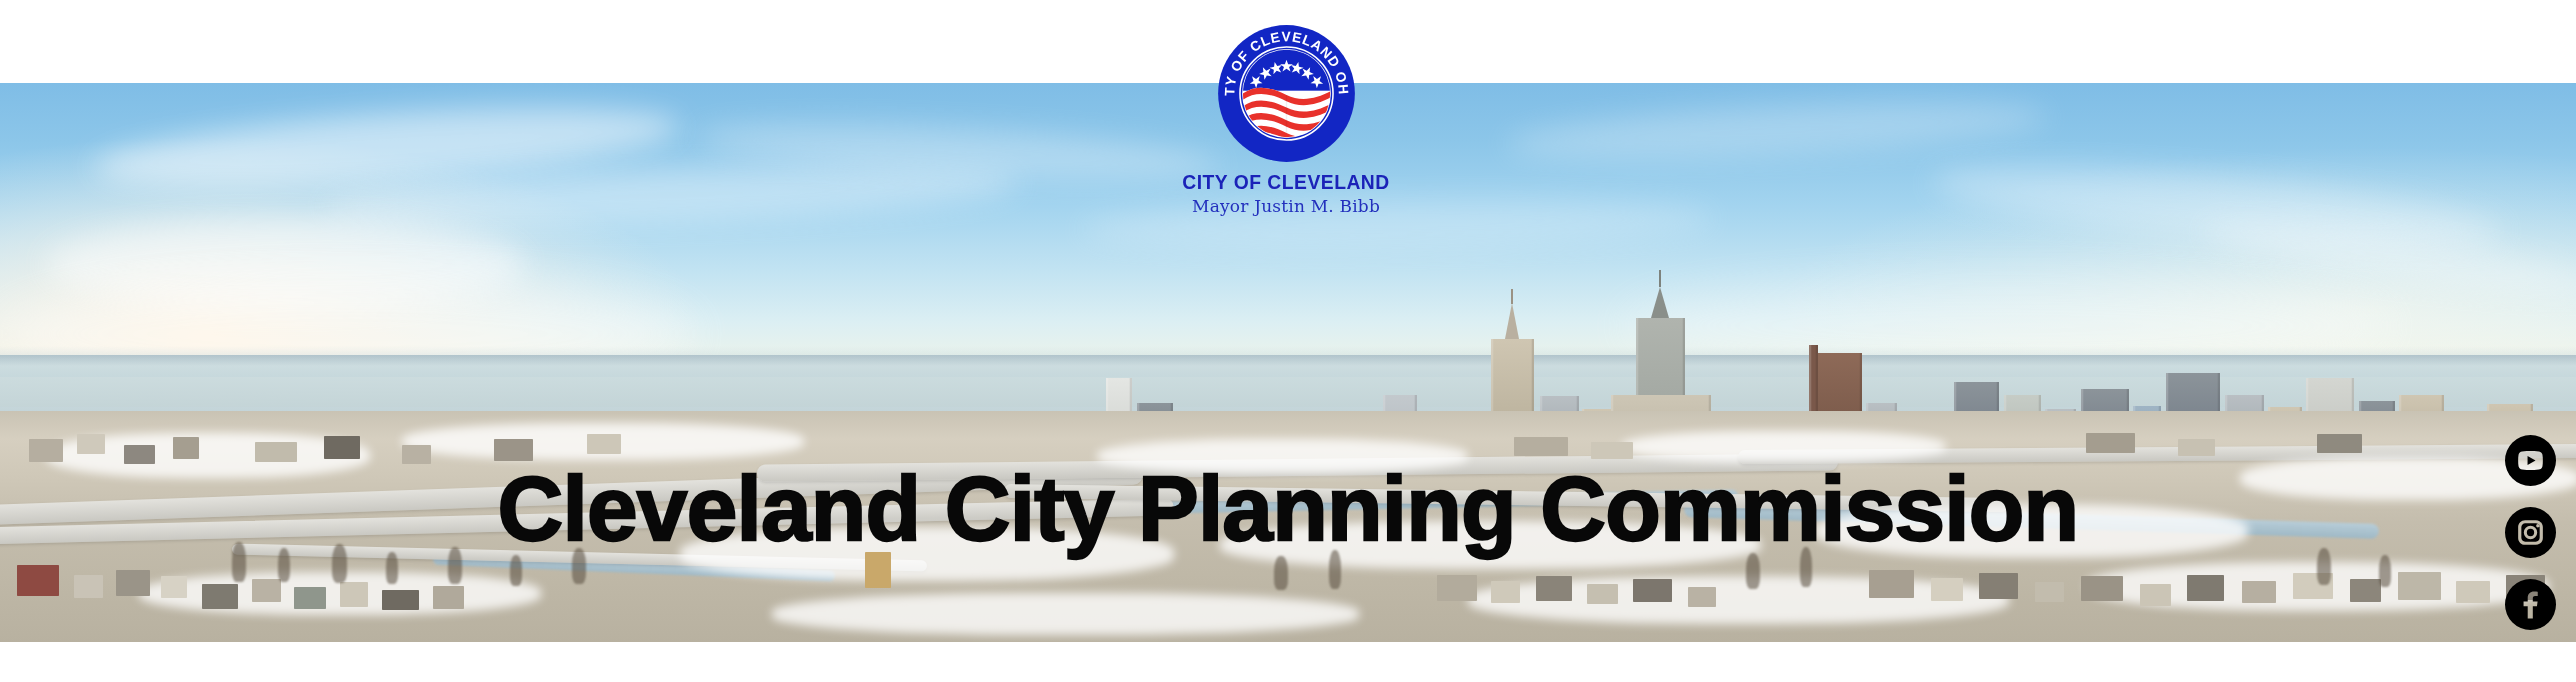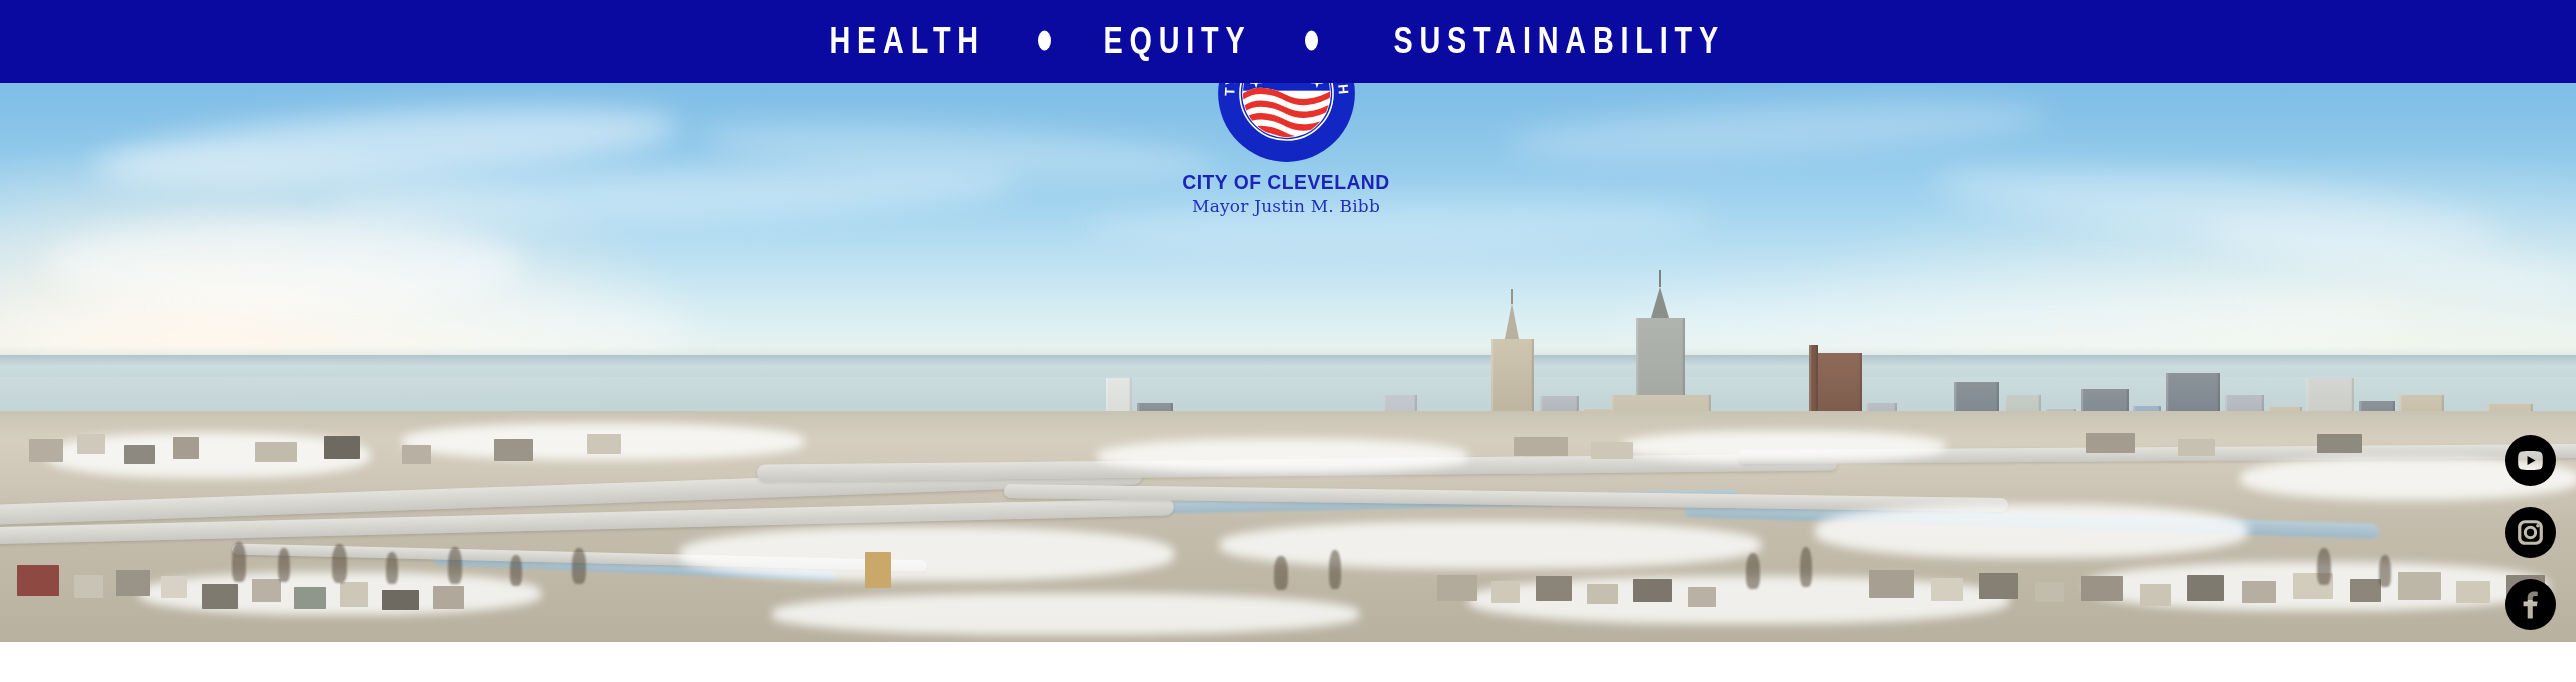--- a/index.html
+++ b/index.html
@@ -231,29 +231,20 @@
     width:2576px; height:39px;
     background:#ffffff;
     z-index:20;
   }
 </style>
 </head>
 <body>
 
 <div id="page">
 
-  <div id="tagline-banner">
-    <div id="tagline-inner">
-      <span class="tagline-word">HEALTH</span>
-      <span class="tagline-dot"></span>
-      <span class="tagline-word">EQUITY</span>
-      <span class="tagline-dot"></span>
-      <span class="tagline-word">SUSTAINABILITY</span>
-    </div>
-  </div>
 
   <div id="photo">
 
     <div class="sky"></div>
 
     <div class="cloud c1"></div>
     <div class="cloud c2"></div>
     <div class="cloud c3"></div>
     <div class="cloud c4"></div>
     <div class="cloud c5"></div>
@@ -460,20 +451,21 @@
         <text font-family="Liberation Sans, sans-serif" font-size="19.5" font-weight="bold" fill="#FFFFFF" letter-spacing="1.2">
           <textPath href="#arcTop" startOffset="50%" text-anchor="middle">CITY OF CLEVELAND OHIO</textPath>
         </text>
       </svg>
     </div>
 
     <div id="brand-city">CITY OF CLEVELAND</div>
     <div id="brand-mayor">Mayor Justin M. Bibb</div>
   </div>
 
+  <div id="main-title">Cleveland City Planning Commission</div>
 
   <div id="social">
 
     <a class="social-icon" href="#">
       <svg viewBox="0 0 64 64" xmlns="http://www.w3.org/2000/svg">
         <path fill-rule="evenodd" clip-rule="evenodd" fill="#000000" d="M32 0 A32 32 0 1 1 32 64 A32 32 0 1 1 32 0 Z
              M17 24.8 c0.5-2.4 2.2-3.9 4.5-4.2 C25.4 20.1 29.1 20 32 20 s6.6 0.1 10.5 0.6
              c2.3 0.3 4 1.8 4.5 4.2 c0.4 2.2 0.5 4.6 0.5 7.2 s-0.1 5-0.5 7.2
              c-0.5 2.4-2.2 3.9-4.5 4.2 C38.6 43.9 34.9 44 32 44 s-6.6-0.1-10.5-0.6
              c-2.3-0.3-4-1.8-4.5-4.2 C16.6 37 16.5 34.6 16.5 32 S16.6 27 17 24.8 Z

